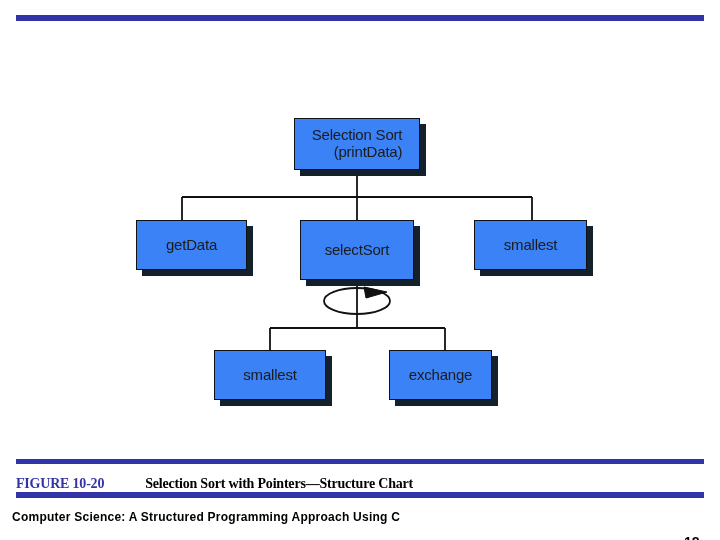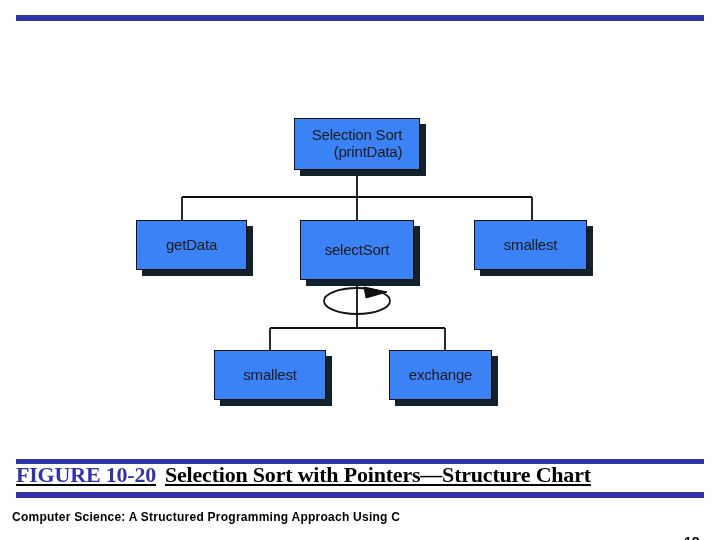--- a/index.html
+++ b/index.html
@@ -26,34 +26,34 @@
   #cap-rule-b { left: 16px; top: 492px; width: 688px; height: 6px; }
 
   
   #figure-caption {
     position: absolute;
     left: 16px;
     top: 462px;
     width: 690px;
     height: 30px;
     display: flex;
-    align-items: flex-start;
+    align-items: flex-end;
     font-family: "Liberation Serif", "DejaVu Serif", serif;
     font-weight: bold;
-    font-size: 22px;
+    font-size: 14px;
     white-space: nowrap;
     letter-spacing: -0.2px;
-    text-decoration: underline;
   }
   #figure-caption .fig-num {
     color: #3333a8;
     margin-right: 9px;
   }
   #figure-caption .fig-title {
     color: #000000;
+    margin-left: 32px;
   }
 
   
   #footer-title {
     position: absolute;
     left: 12px;
     top: 510px;
     font-size: 12px;
     font-weight: bold;
     color: #000000;

